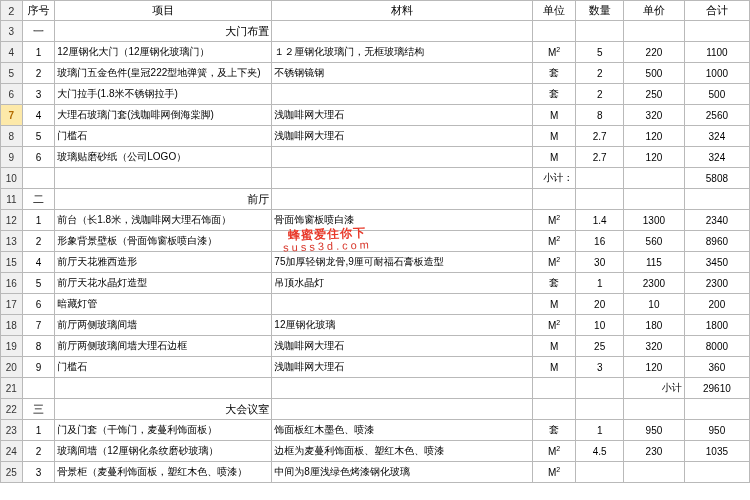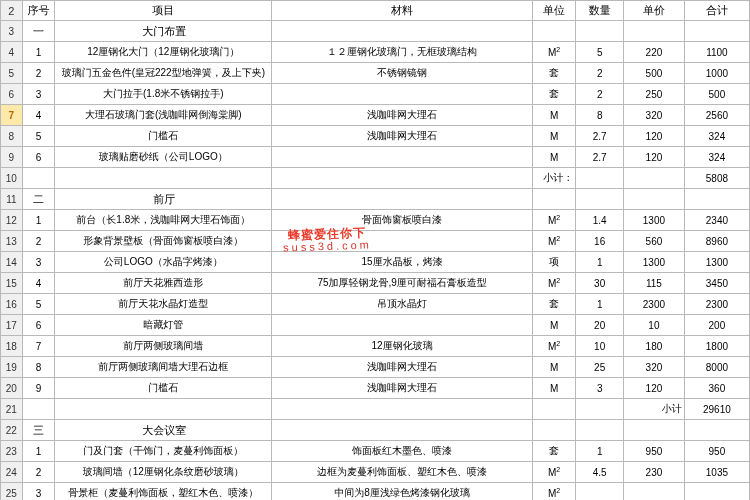--- a/index.html
+++ b/index.html
@@ -57,27 +57,27 @@
     color: #b36b00;
     font-weight: bold;
   }
   
   tr.head td {
     text-align: center;
     font-size: 11px;
     height: 20px;
   }
   .c { text-align: center; }
-  .l { text-align: center; padding-left: 3px; }
+  .l { text-align: left; padding-left: 3px; }
   .section td.sec-label {
     text-align: center;
     font-size: 11px;
   }
   .section td.sec-name {
-    text-align: center;
+    text-align: right;
     padding-left: 4px;
     font-size: 11px;
   }
   .sup {
     font-size: 7px;
     vertical-align: super;
   }
   .subtotal {
     text-align: right;
   }
@@ -234,30 +234,20 @@
           <td class="rowhead">13</td>
           <td class="c">2</td>
           <td class="l">形象背景壁板（骨面饰窗板喷白漆）</td>
           <td class="l"></td>
           <td class="c">M<span class="sup">2</span></td>
           <td class="c">16</td>
           <td class="c">560</td>
           <td class="c">8960</td>
         </tr>
         <tr>
-          <td class="rowhead">14</td>
-          <td class="c">3</td>
-          <td class="l">公司LOGO（水晶字烤漆）</td>
-          <td class="l">15厘水晶板，烤漆</td>
-          <td class="c">项</td>
-          <td class="c">1</td>
-          <td class="c">1300</td>
-          <td class="c">1300</td>
-        </tr>
-        <tr>
           <td class="rowhead">15</td>
           <td class="c">4</td>
           <td class="l">前厅天花雅西造形</td>
           <td class="l">75加厚轻钢龙骨,9厘可耐福石膏板造型</td>
           <td class="c">M<span class="sup">2</span></td>
           <td class="c">30</td>
           <td class="c">115</td>
           <td class="c">3450</td>
         </tr>
         <tr>

